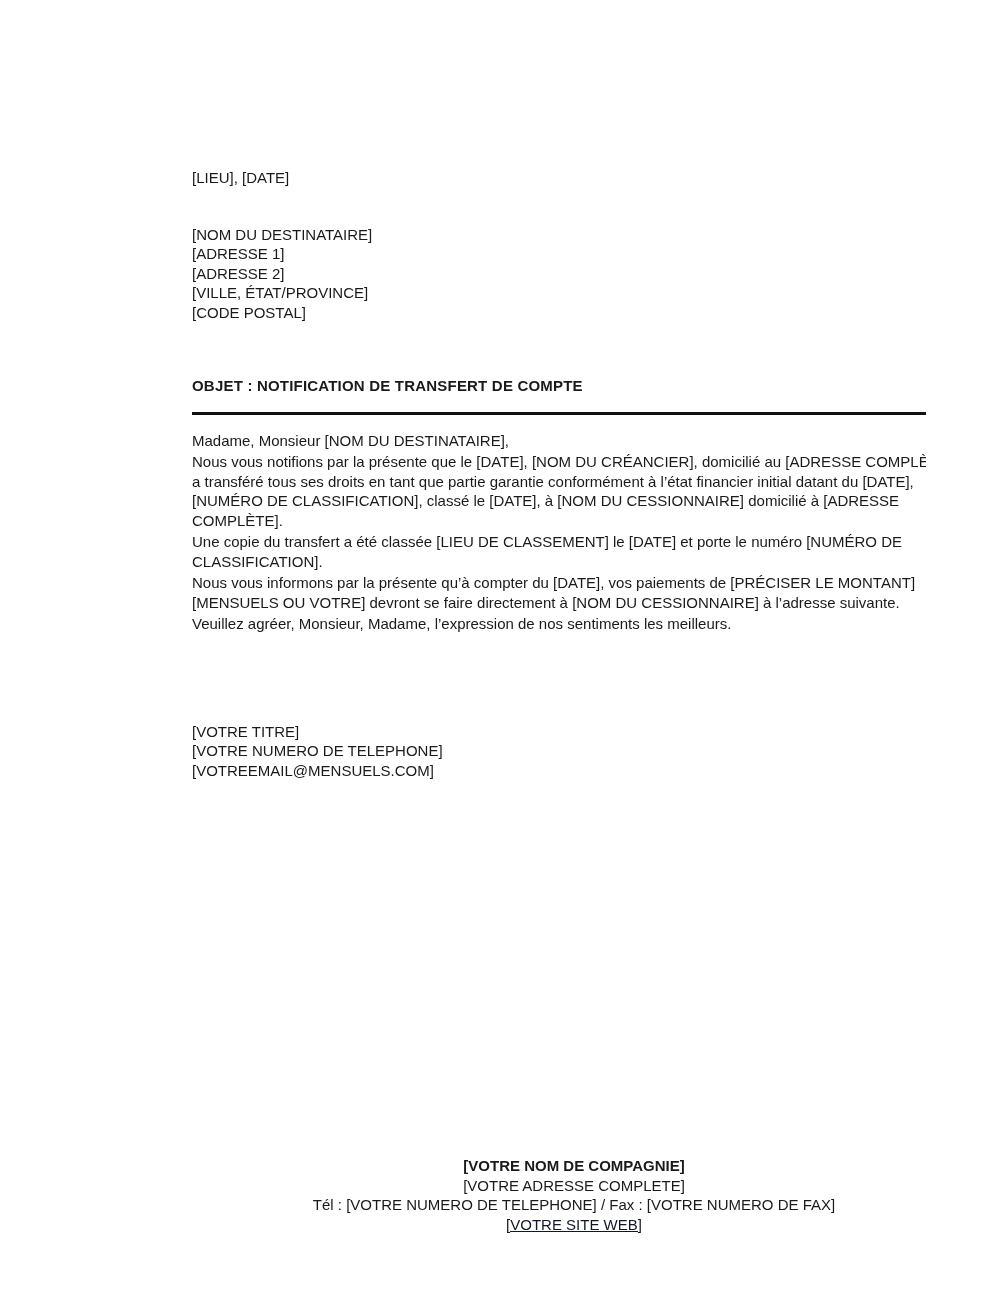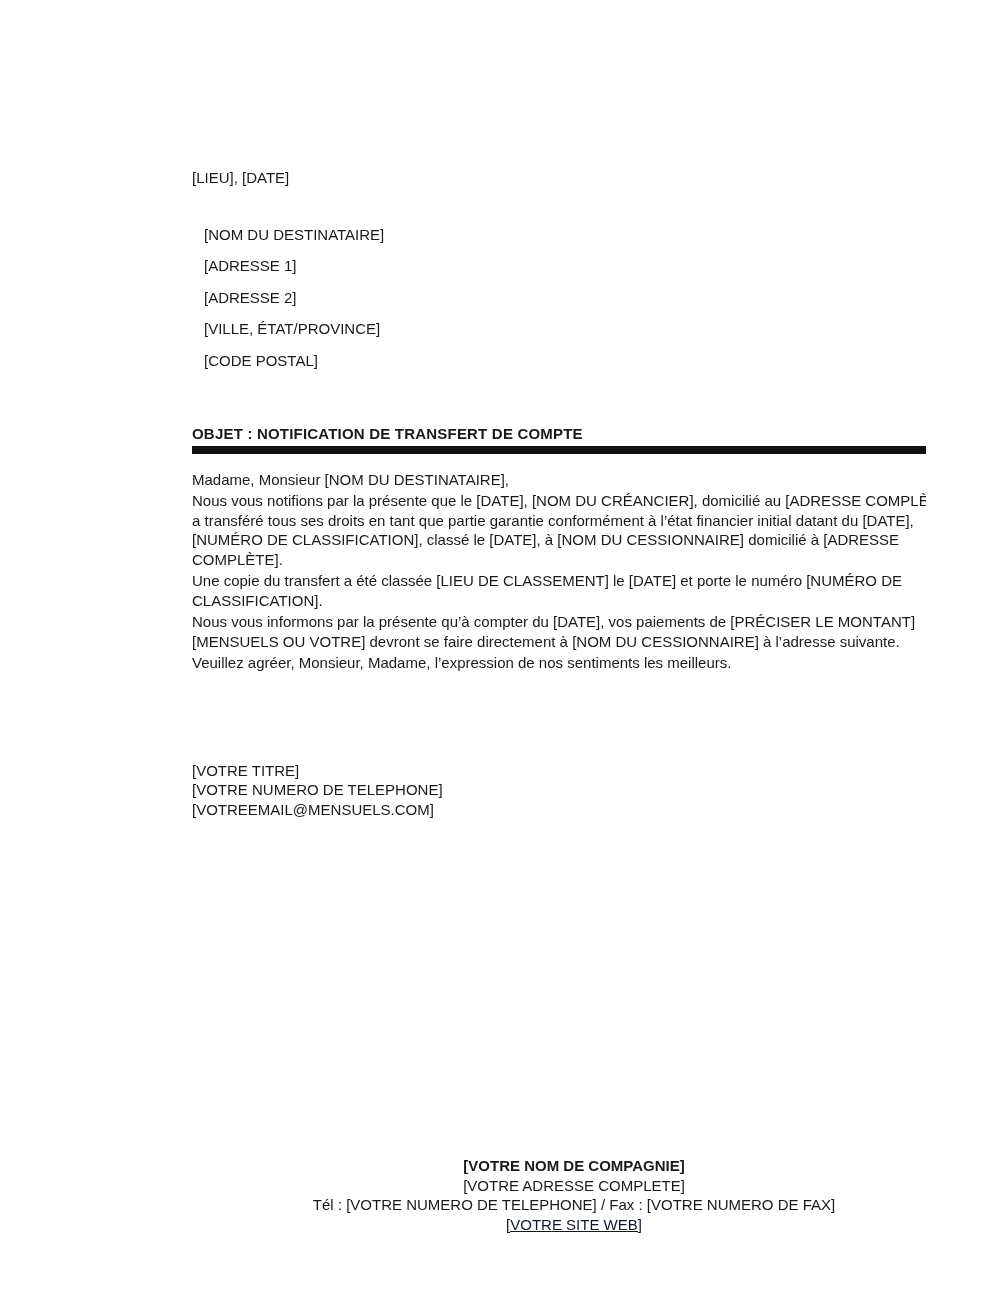--- a/index.html
+++ b/index.html
@@ -25,28 +25,28 @@
     width: 764px;
     top: 168px;
   }
   .dateline {
     margin: 0 0 0 0;
   }
   .recipient-block {
     margin-top: 37px;
   }
   .recipient-block div {
-    margin: 12px;
+    margin: 0;
   }
   .subject {
     margin-top: 54px;
     font-weight: bold;
     letter-spacing: 0.2px;
-    padding-bottom: 2px;
-    border-bottom: 8px solid #fca5a5;
+    padding-bottom: 16px;
+    border-bottom: 3px solid #fca5a5;
   }
   .salutation {
     margin-top: 29px;
   }
   .para {
     margin: 16px 0 0 0;
   }
   .para-spaced {
     margin-top: 2px;
   }

